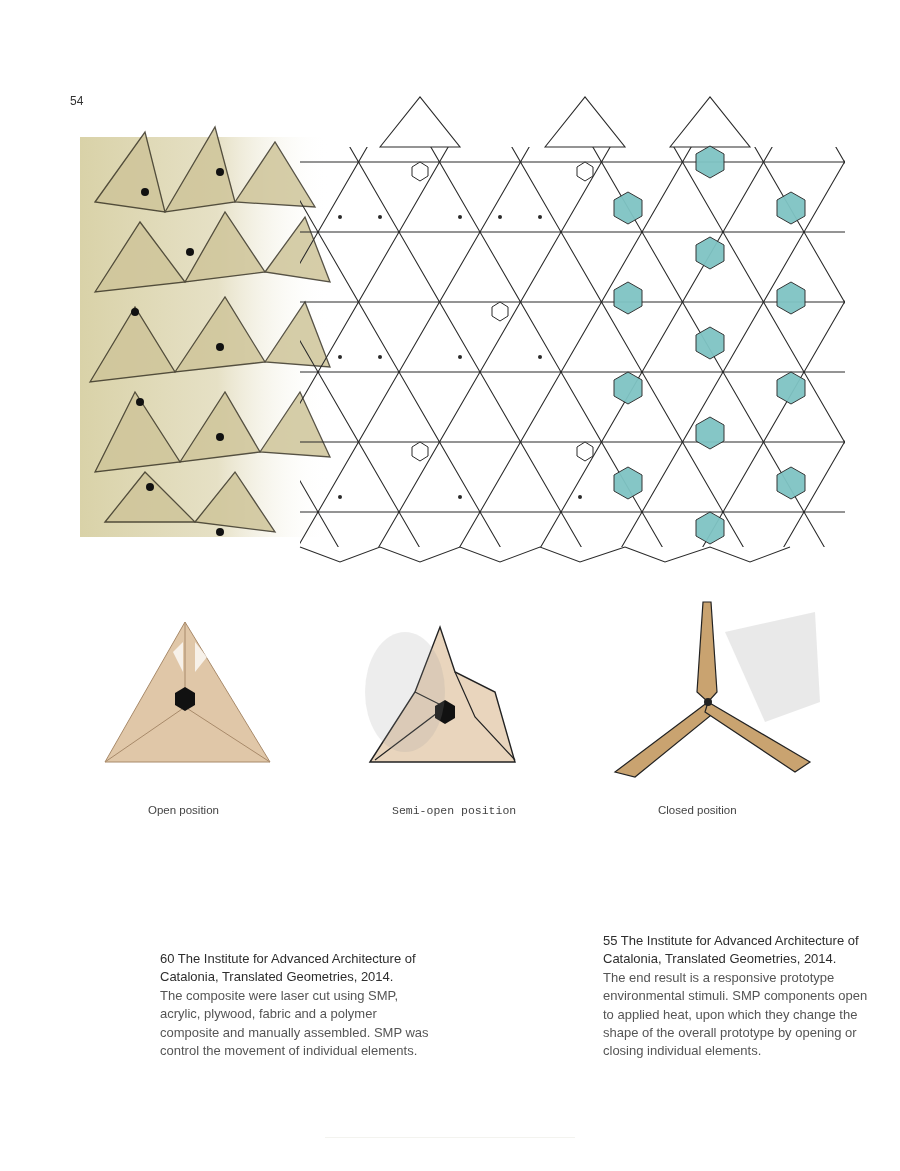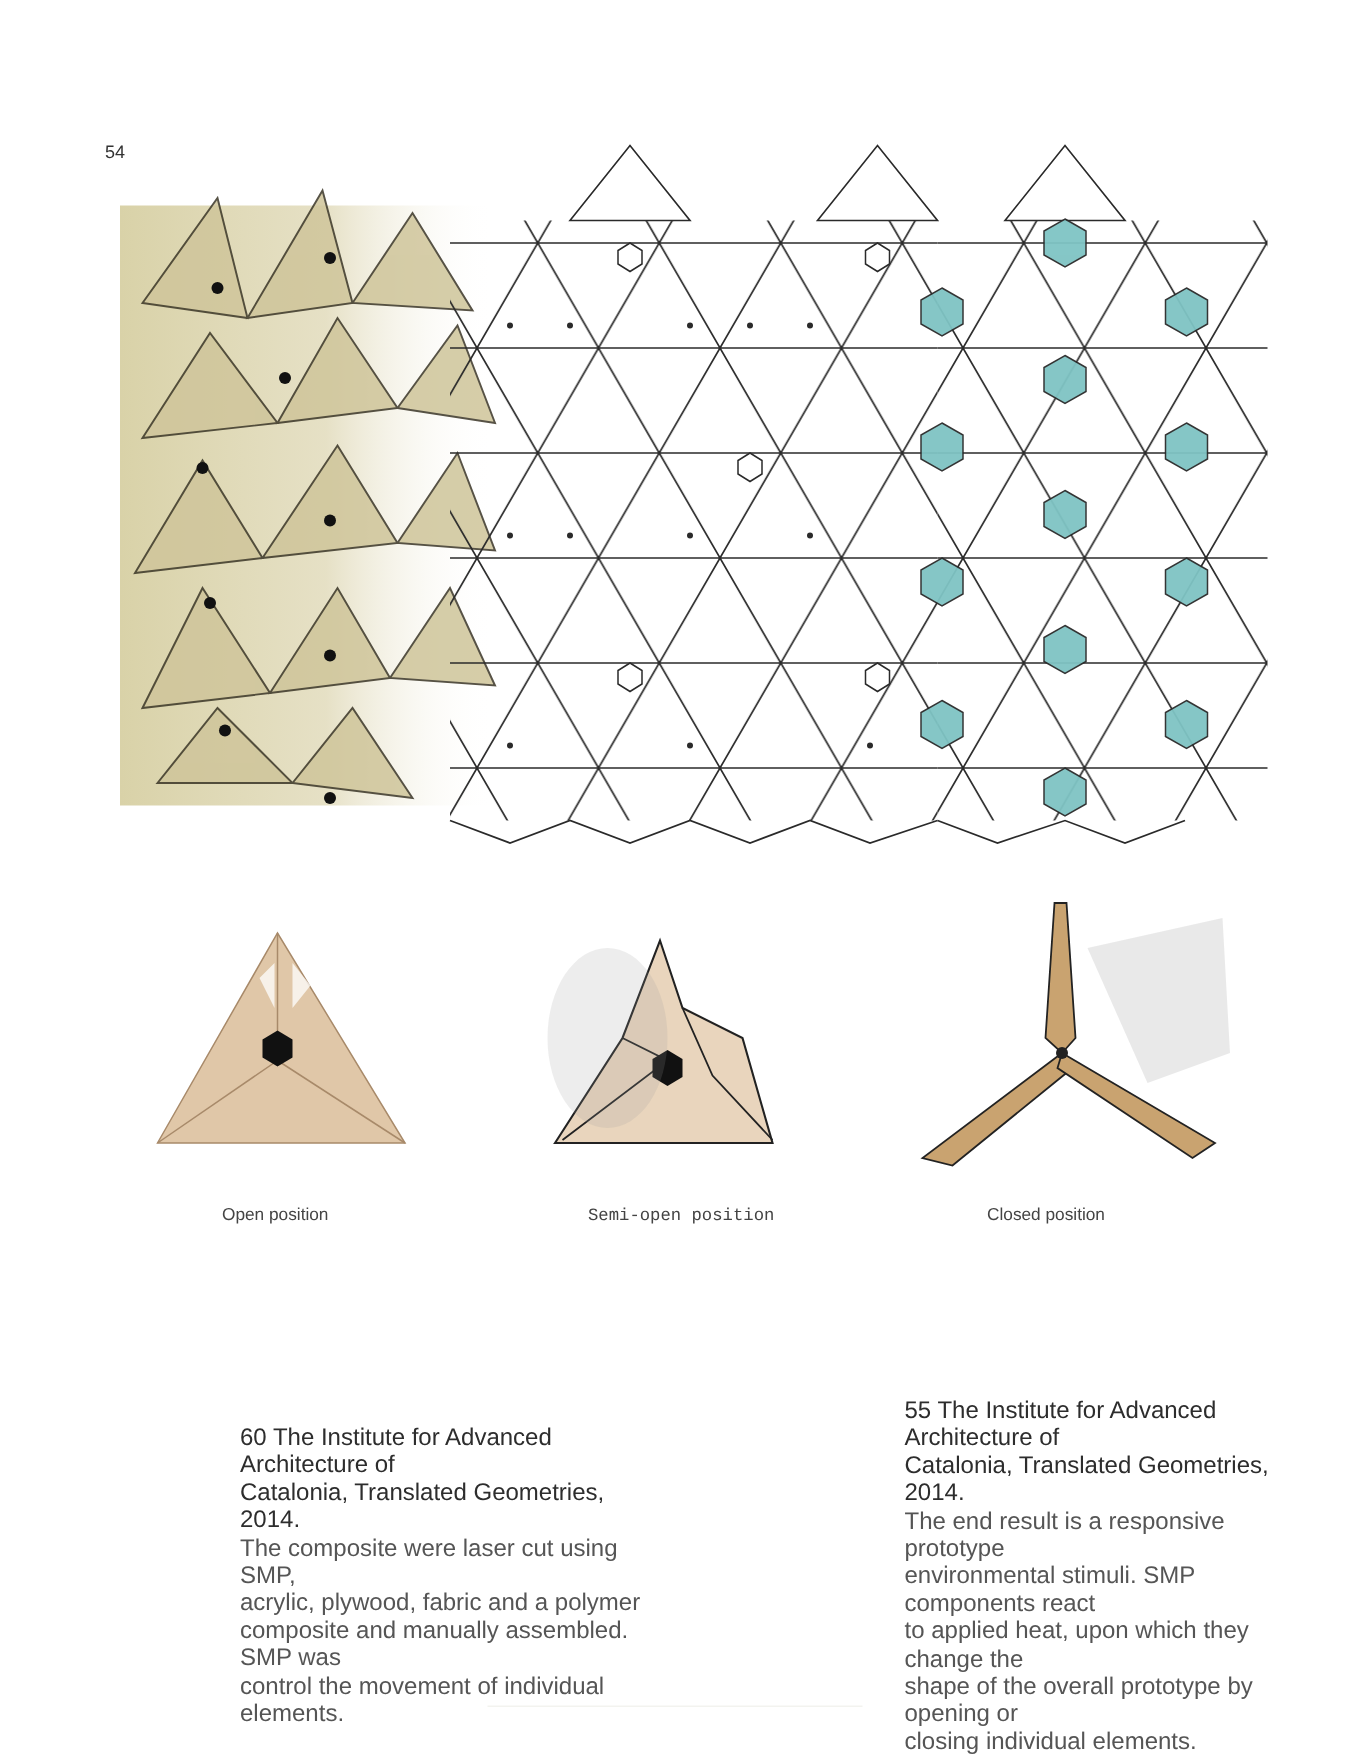--- a/index.html
+++ b/index.html
@@ -5,21 +5,21 @@
   html, body { margin: 0; padding: 0; background: #ffffff; }
   body { width: 900px; height: 1171px; position: relative; overflow: hidden;
          font-family: "Liberation Sans", "DejaVu Sans", sans-serif; color: #3a3a3a; }
   .page-number { position: absolute; left: 70px; top: 82px; font-size: 12px; color: #333; margin-top: 12px; }
   .figure-top { position: absolute; left: 75px; top: 92px; width: 775px; height: 478px; }
   .figure-top svg { width: 100%; height: 100%; display: block; }
   .photo-strip { position: absolute; left: 75px; top: 582px; width: 785px; height: 210px; background: #ffffff; }
   .photo-strip svg { width: 100%; height: 100%; display: block; }
   .smp-caption { position: absolute; left: 620px; top: 582px; font-size: 11.5px; color: #444; }
   .pos-label { position: absolute; top: 804px; font-size: 11.5px; color: #444; }
-  .caption { position: absolute; width: 270px; font-size: 16px; line-height: 18.4px; color: #555; }
+  .caption { position: absolute; width: 270px; font-size: 13px; line-height: 18.4px; color: #555; }
   .caption .title { color: #2d2d2d; }
   .footer-line { position: absolute; left: 325px; top: 1137px; width: 250px; height: 1px; background: #f3f3ef; }
 </style>
 </head>
 <body>
 
 <div class="page-number">54</div>
 
 <div class="figure-top">
   <svg viewBox="0 0 775 478" xmlns="http://www.w3.org/2000/svg">
@@ -157,19 +157,19 @@
   <div>The composite were laser cut using SMP,</div>
   <div>acrylic, plywood, fabric and a polymer</div>
   <div>composite and manually assembled. SMP was</div>
   <div>control the movement of individual elements.</div>
 </div>
 
 <div class="caption" style="left:603px; top:932px;">
   <div class="title">55 The Institute for Advanced Architecture of</div>
   <div class="title">Catalonia, Translated Geometries, 2014.</div>
   <div>The end result is a responsive prototype</div>
-  <div>environmental stimuli. SMP components react</div>
+  <div>environmental stimuli. SMP components open</div>
   <div>to applied heat, upon which they change the</div>
   <div>shape of the overall prototype by opening or</div>
   <div>closing individual elements.</div>
 </div>
 
 <div class="footer-line"></div>
 
 </body></html>

